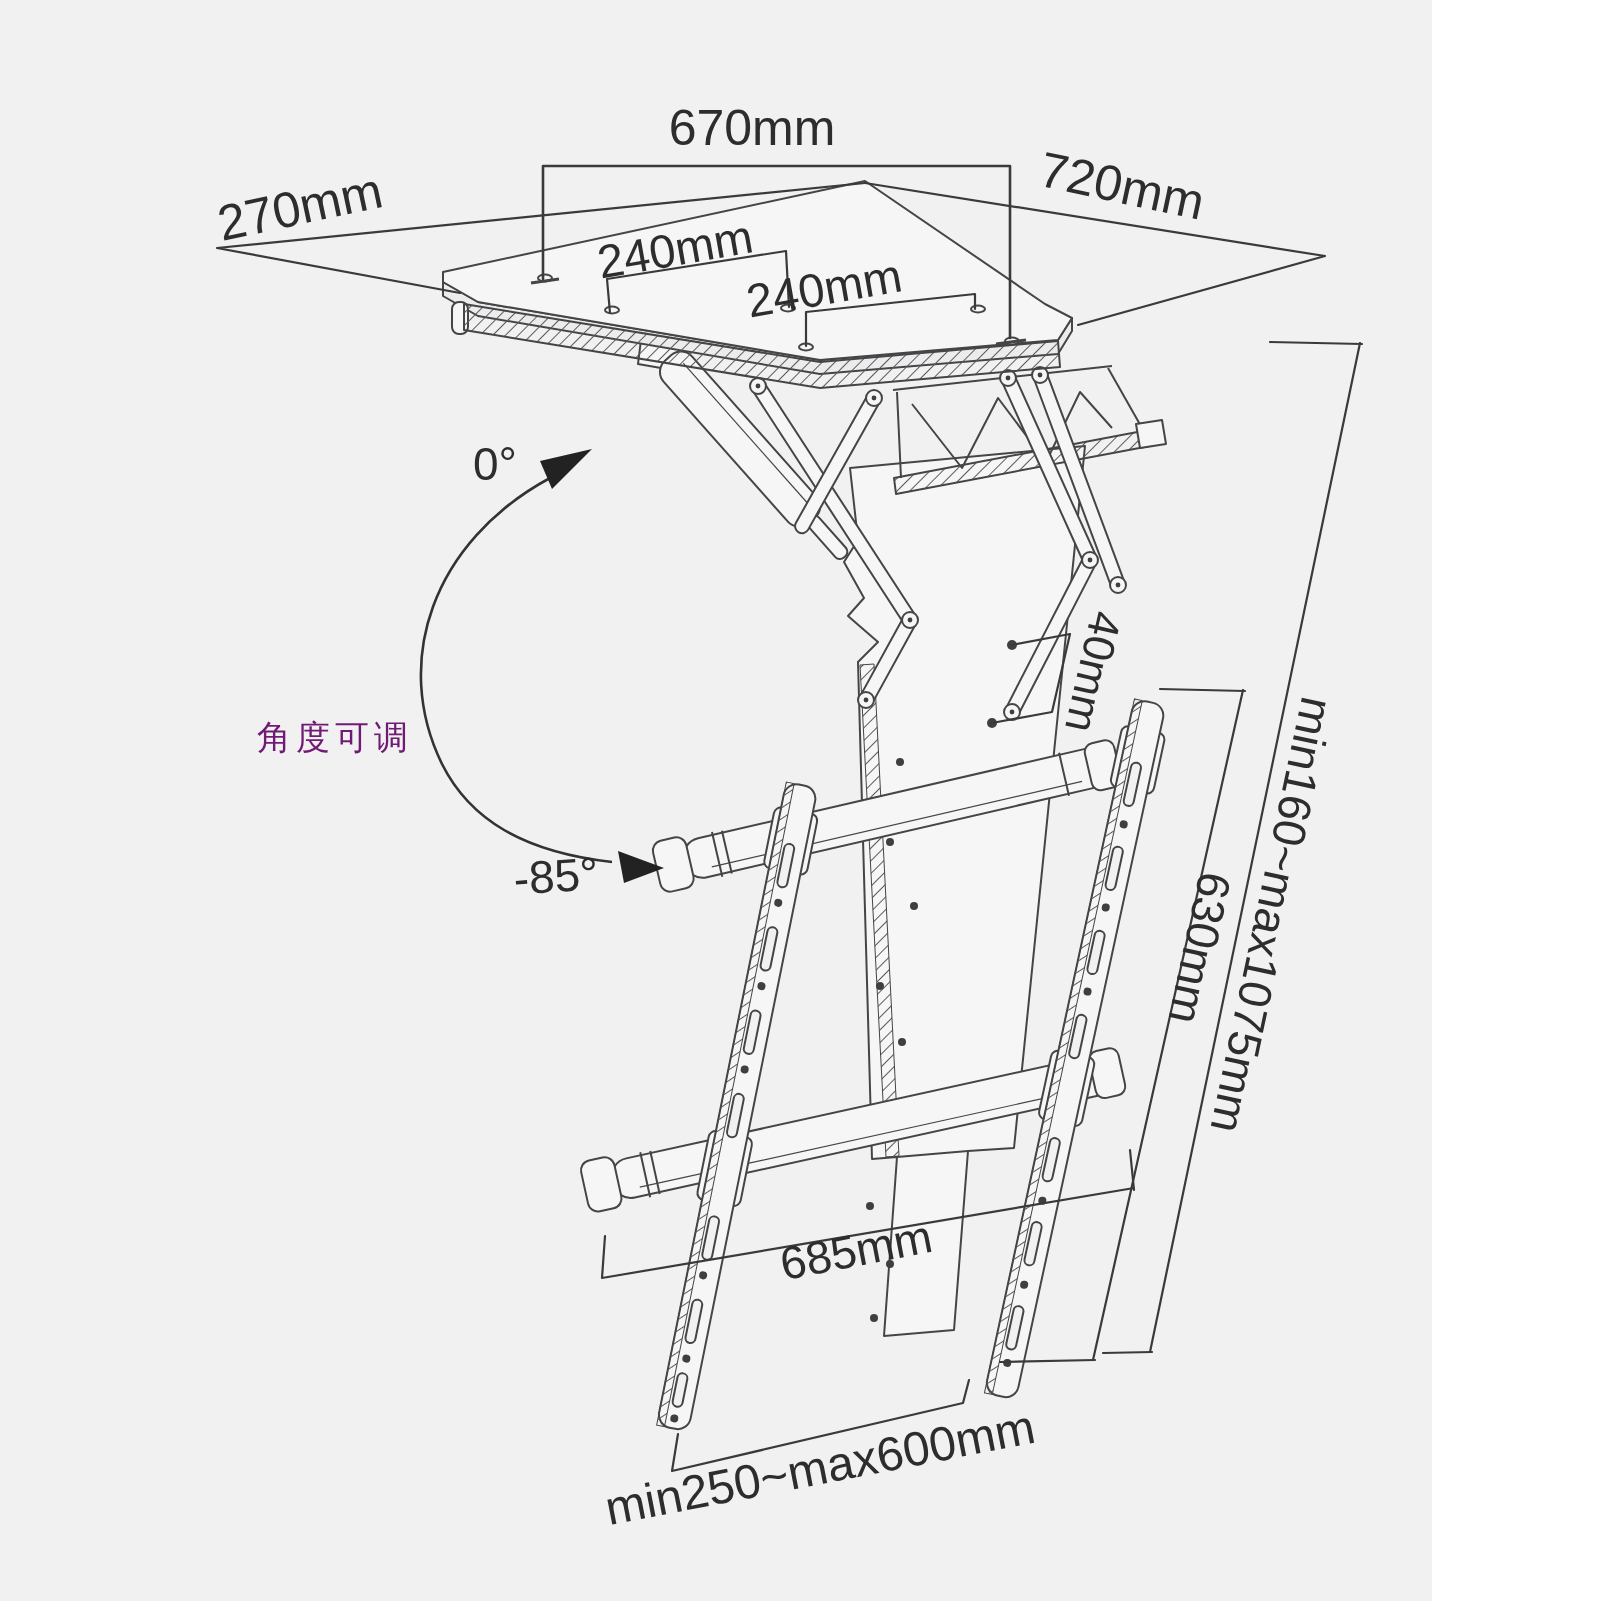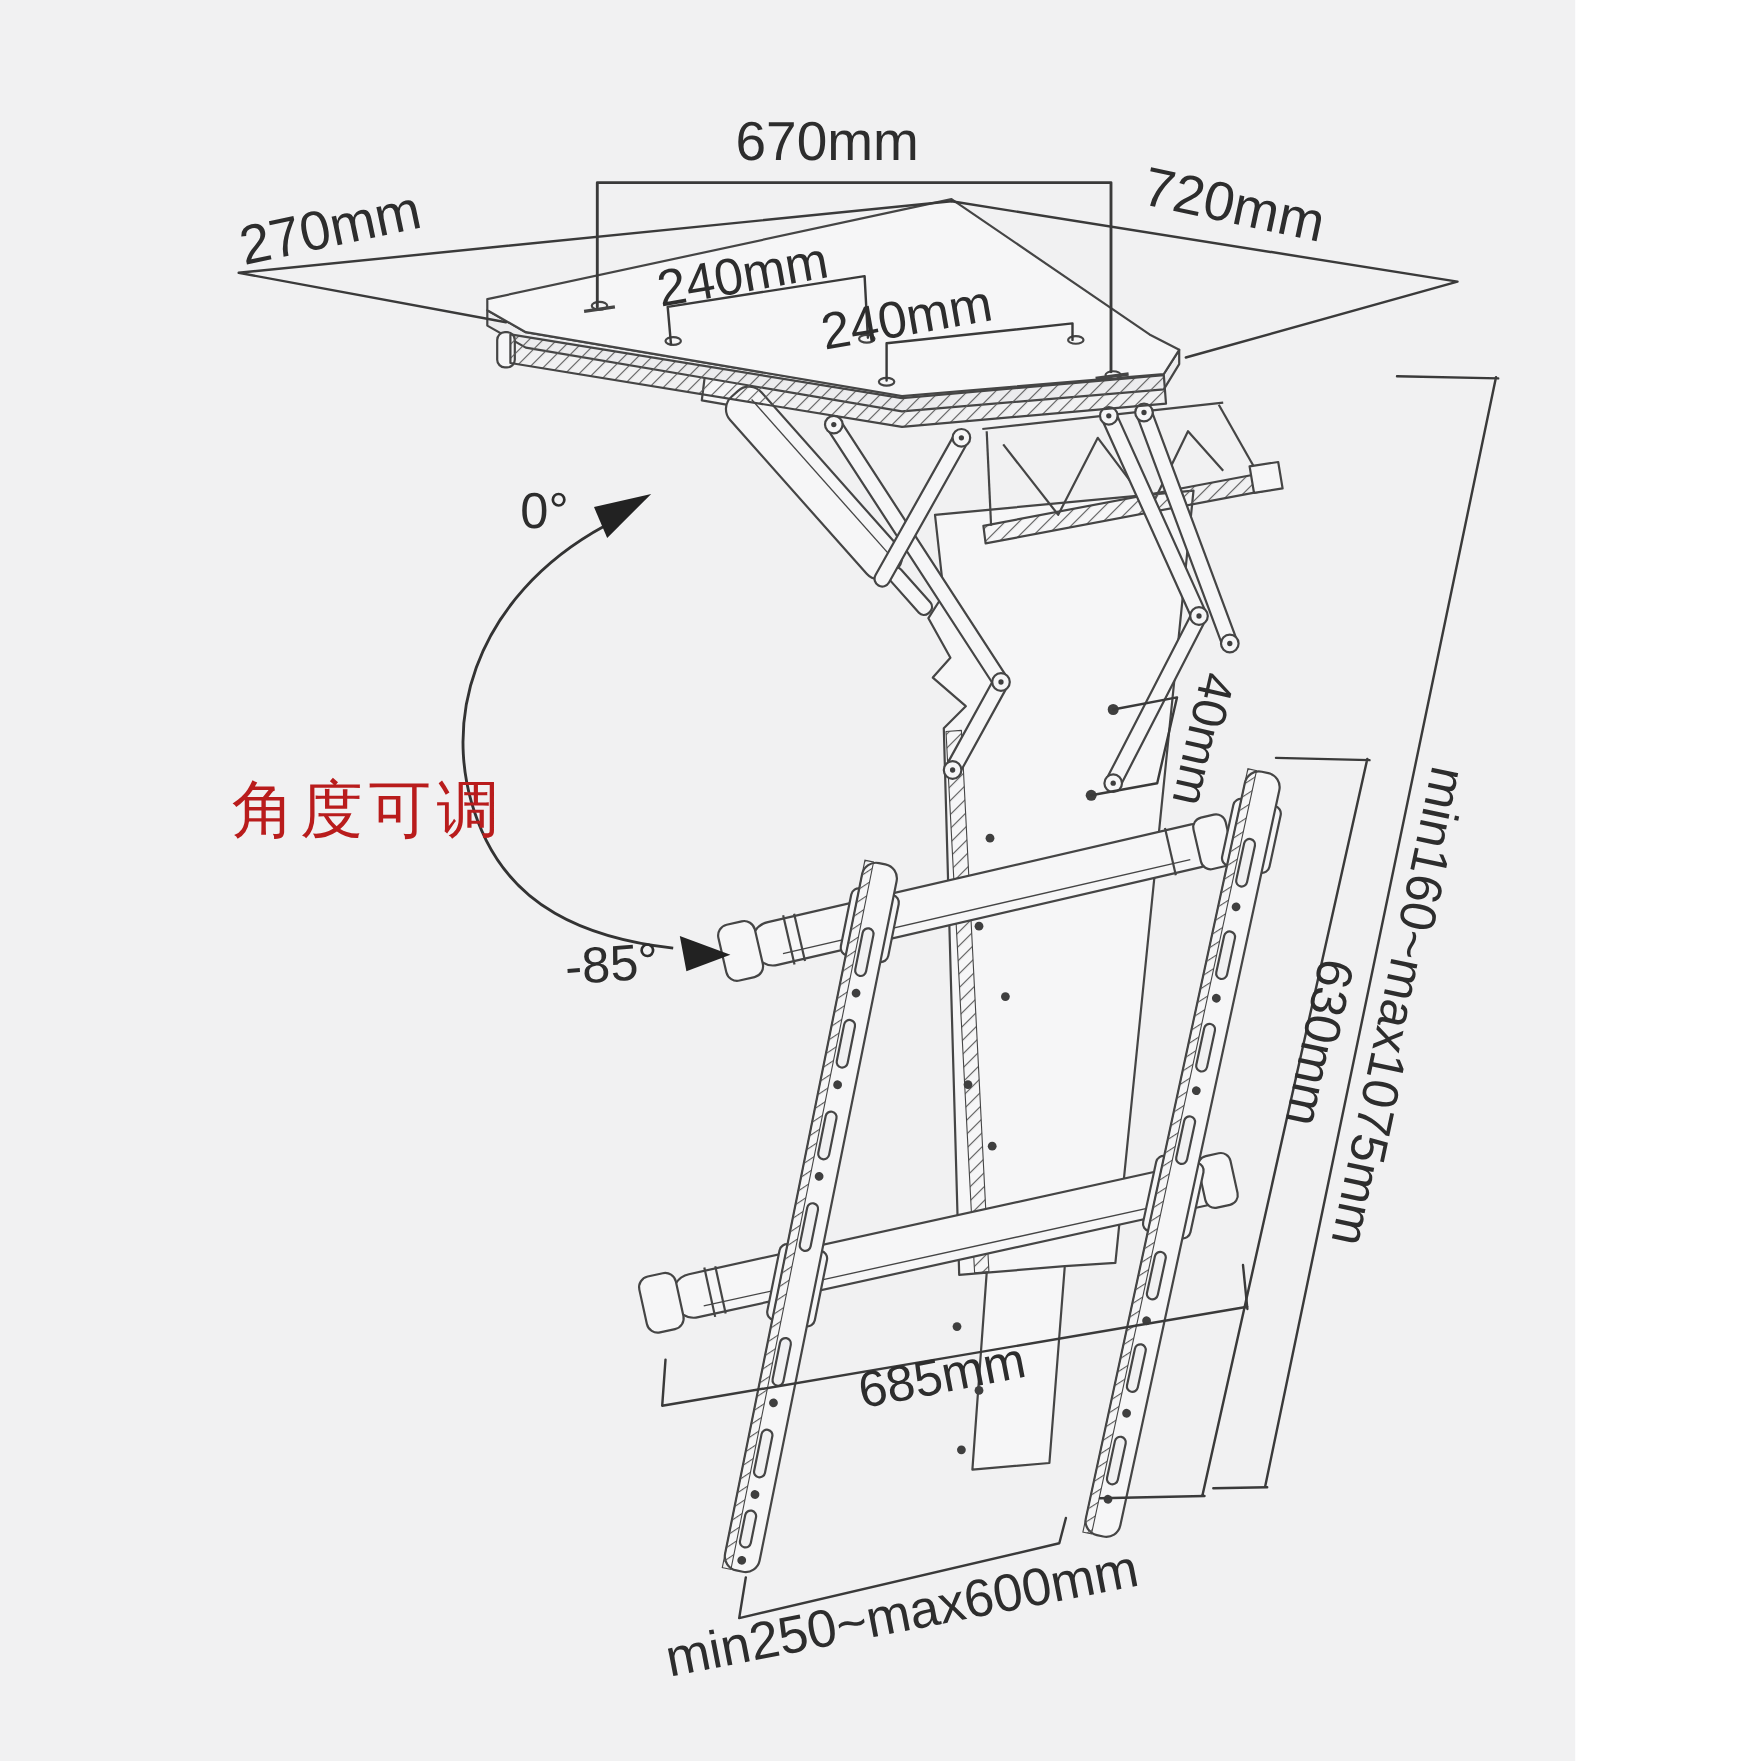--- a/index.html
+++ b/index.html
@@ -232,15 +232,15 @@
   <div class="dim-label" style="left:300px;top:207px;font-size:50px;--r:-12deg;">270mm</div>
   <div class="dim-label" style="left:675px;top:249px;font-size:47px;--r:-10deg;">240mm</div>
   <div class="dim-label" style="left:824px;top:288px;font-size:47px;--r:-10deg;">240mm</div>
   <div class="dim-label" style="left:1093px;top:672px;font-size:44px;--r:103deg;">40mm</div>
   <div class="dim-label" style="left:1272px;top:915px;font-size:46px;--r:102deg;">min160~max1075mm</div>
   <div class="dim-label" style="left:1200px;top:948px;font-size:46px;--r:102deg;">630mm</div>
   <div class="dim-label" style="left:856px;top:1250px;font-size:46px;--r:-11deg;">685mm</div>
   <div class="dim-label" style="left:820px;top:1468px;font-size:48px;--r:-11deg;">min250~max600mm</div>
   <div class="dim-label" style="left:495px;top:464px;font-size:46px;--r:0deg;">0°</div>
   <div class="dim-label" style="left:556px;top:876px;font-size:46px;--r:-4deg;">-85°</div>
-  <div class="dim-label" style="left:335px;top:737px;font-size:57px;--r:0deg;letter-spacing:5px;color:#b91c1c;">角度可调</div>
+  <div class="dim-label" style="left:335px;top:737px;font-size:34px;--r:0deg;letter-spacing:5px;color:#701a75;">角度可调</div>
 
 </div>
 
 </body></html>

